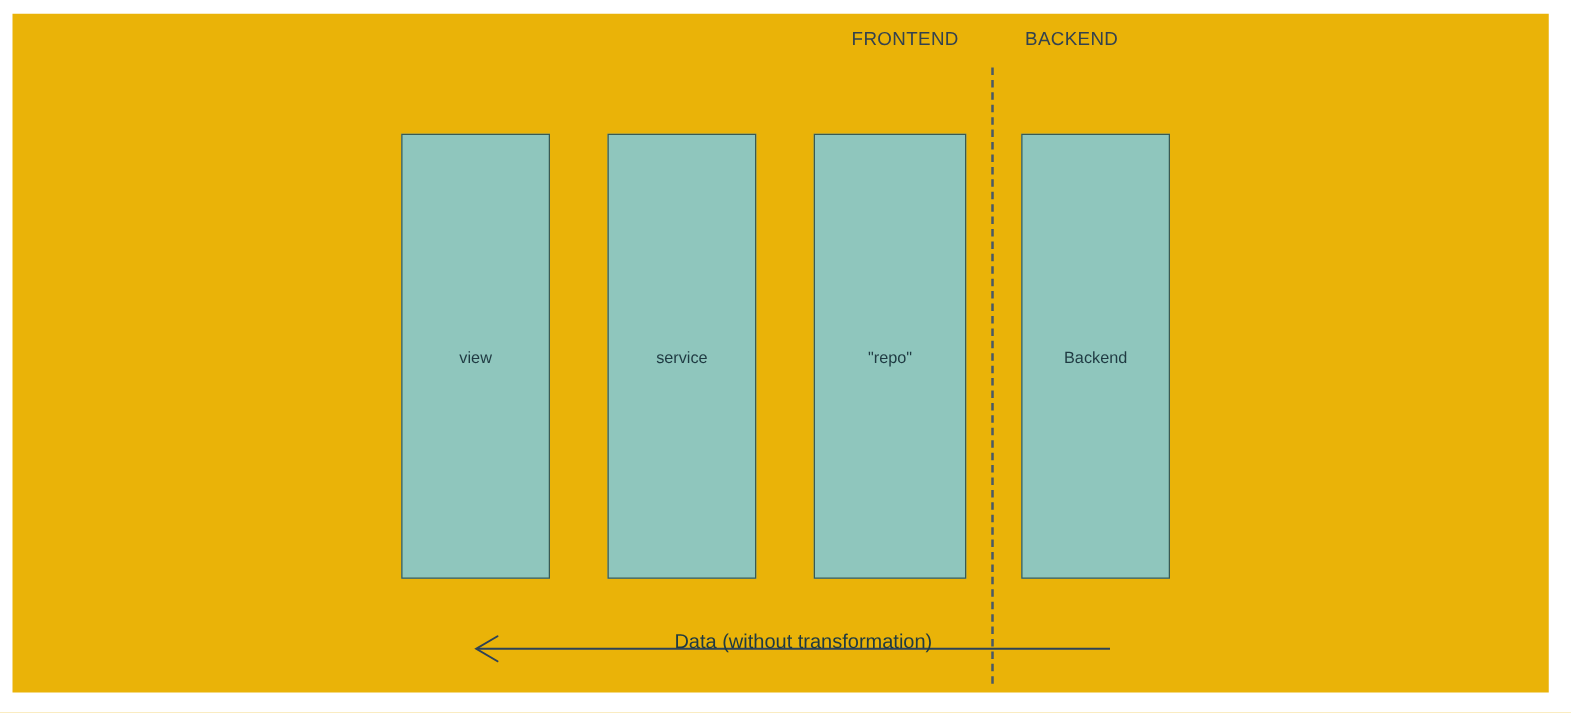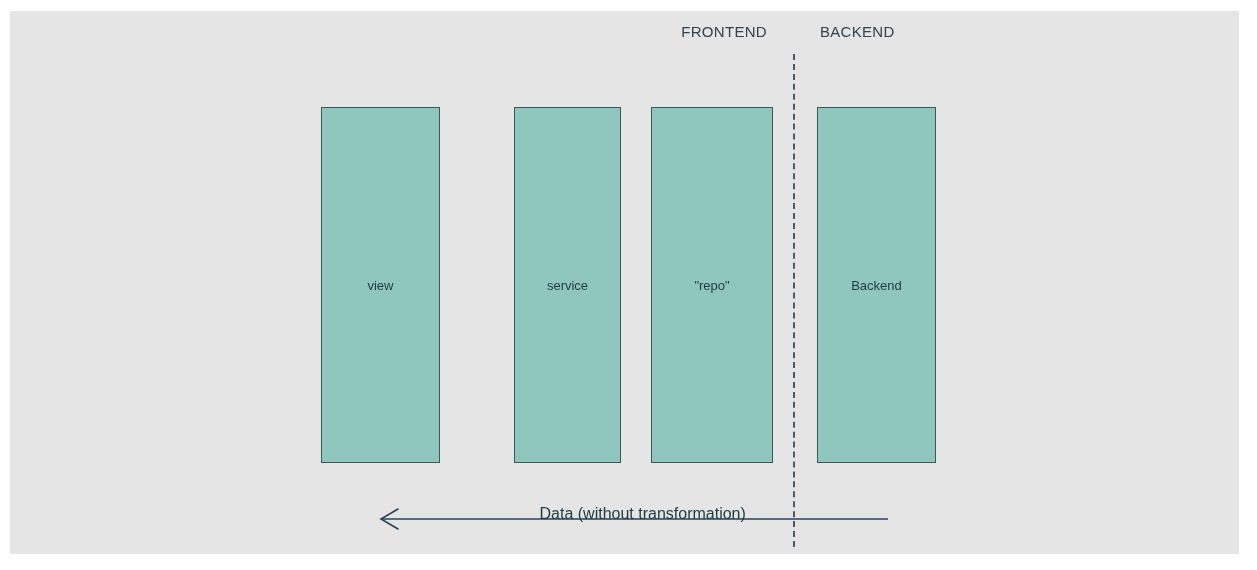--- a/index.html
+++ b/index.html
@@ -13,21 +13,21 @@
     font-family: "Liberation Sans", sans-serif;
     overflow: hidden;
   }
 
   #diagram-canvas {
     position: absolute;
     left: 10px;
     top: 11px;
     width: 1229px;
     height: 543px;
-    background: #e5e5e5;
+    background: #eab308;
   }
 
   .layer-label {
     position: absolute;
     font-family: "Liberation Sans", sans-serif;
     font-size: 15px;
     color: #33424f;
     letter-spacing: 0.3px;
     white-space: nowrap;
   }
@@ -66,21 +66,21 @@
     justify-content: center;
   }
   .node-label {
     font-family: "Liberation Sans", sans-serif;
     font-size: 13px;
     color: #1f3a42;
     white-space: nowrap;
   }
 
   #node-view    { left: 311px; width: 119px; }
-  #node-service { left: 504px; width: 107px; align-items: center; }
+  #node-service { left: 476px; width: 119px; align-items: center; }
   #node-repo    { left: 641px; width: 122px; }
   #node-backend { left: 807px; width: 119px; }
 
   #flow-arrow {
     position: absolute;
     left: 360px;
     top: 490px;
     width: 520px;
     height: 36px;
     overflow: visible;

